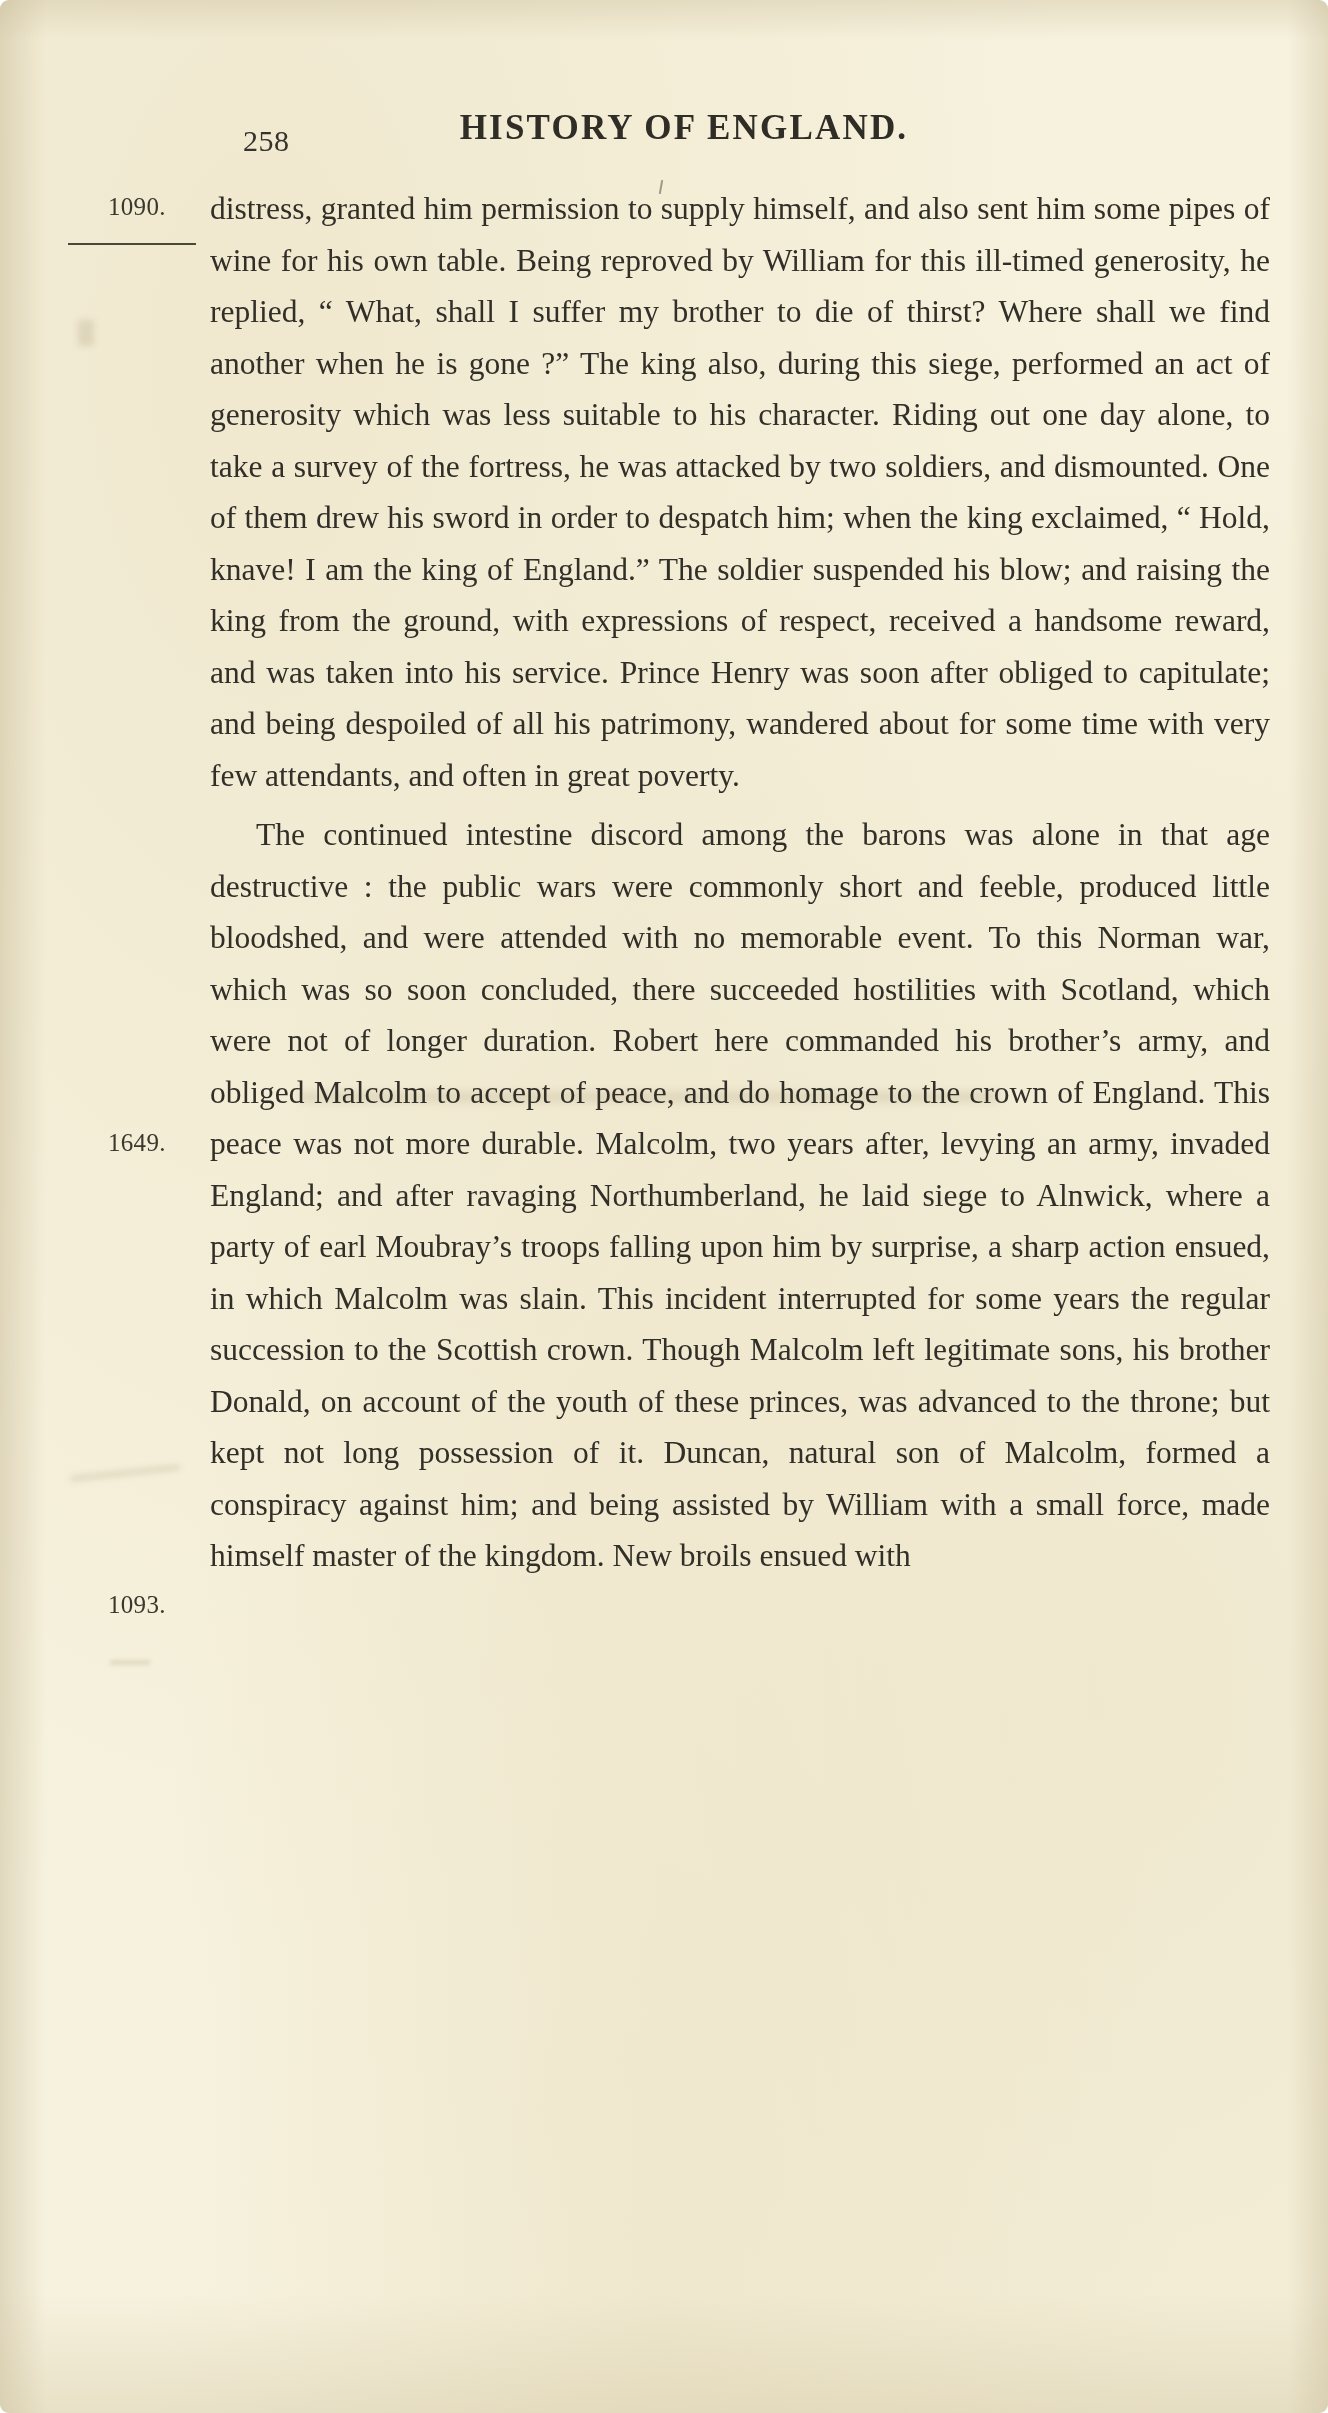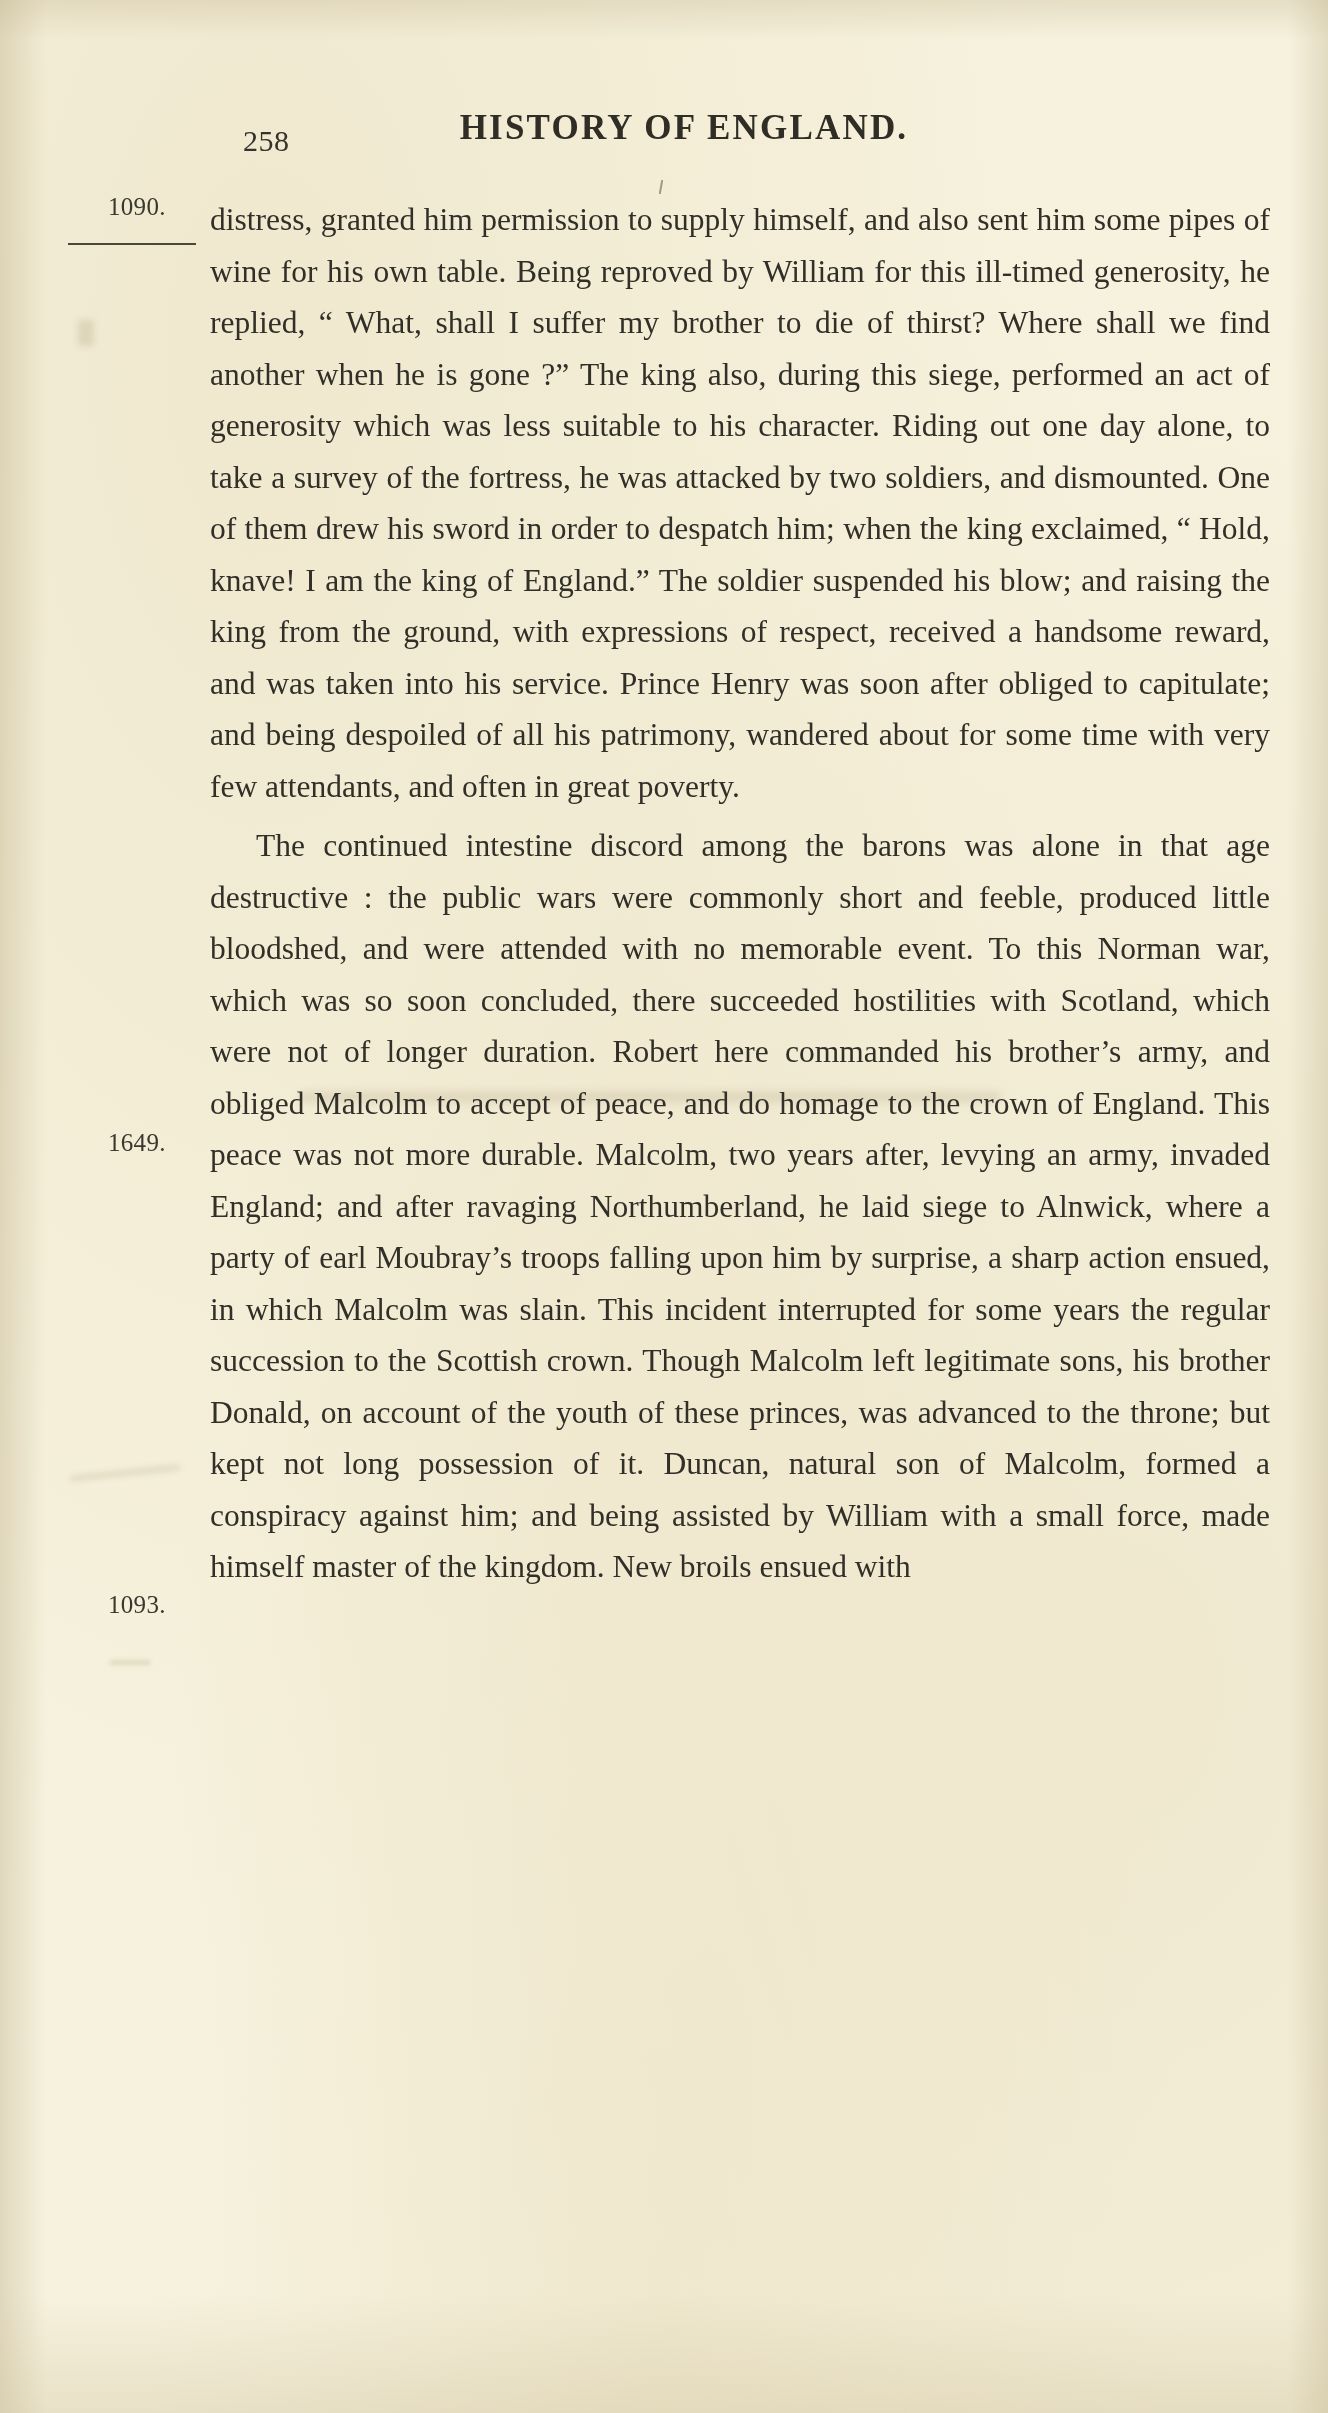--- a/index.html
+++ b/index.html
@@ -16,20 +16,21 @@
     position: relative;
     width: 1328px;
     height: 2413px;
     background: #f7f2de;
     background-image:
       radial-gradient(ellipse at 20% 15%, rgba(226,214,178,0.35) 0%, rgba(247,242,222,0) 55%),
       radial-gradient(ellipse at 85% 70%, rgba(223,211,174,0.30) 0%, rgba(247,242,222,0) 60%),
       radial-gradient(ellipse at 50% 95%, rgba(230,219,186,0.35) 0%, rgba(247,242,222,0) 55%);
     overflow: hidden;
     box-sizing: border-box;
+    border-radius: 9px;
   }
   
   .edge-left {
     position: absolute;
     left: 0; top: 0; bottom: 0;
     width: 46px;
     background: linear-gradient(to right, rgba(190,176,140,0.40), rgba(247,242,222,0));
     pointer-events: none;
   }
   .edge-right {
@@ -97,21 +98,21 @@
     left: 68px;
     top: 243px;
     width: 128px;
     height: 0;
     border-top: 2px solid #4a463a;
   }
 
   .body {
     position: absolute;
     left: 210px;
-    top: 194px;
+    top: 183px;
     width: 1060px;
   }
   .para {
     position: relative;
     font-size: 31.5px;
     line-height: 51.5px;
     color: #312f28;
     text-align: justify;
     text-justify: inter-word;
     margin: 0;

